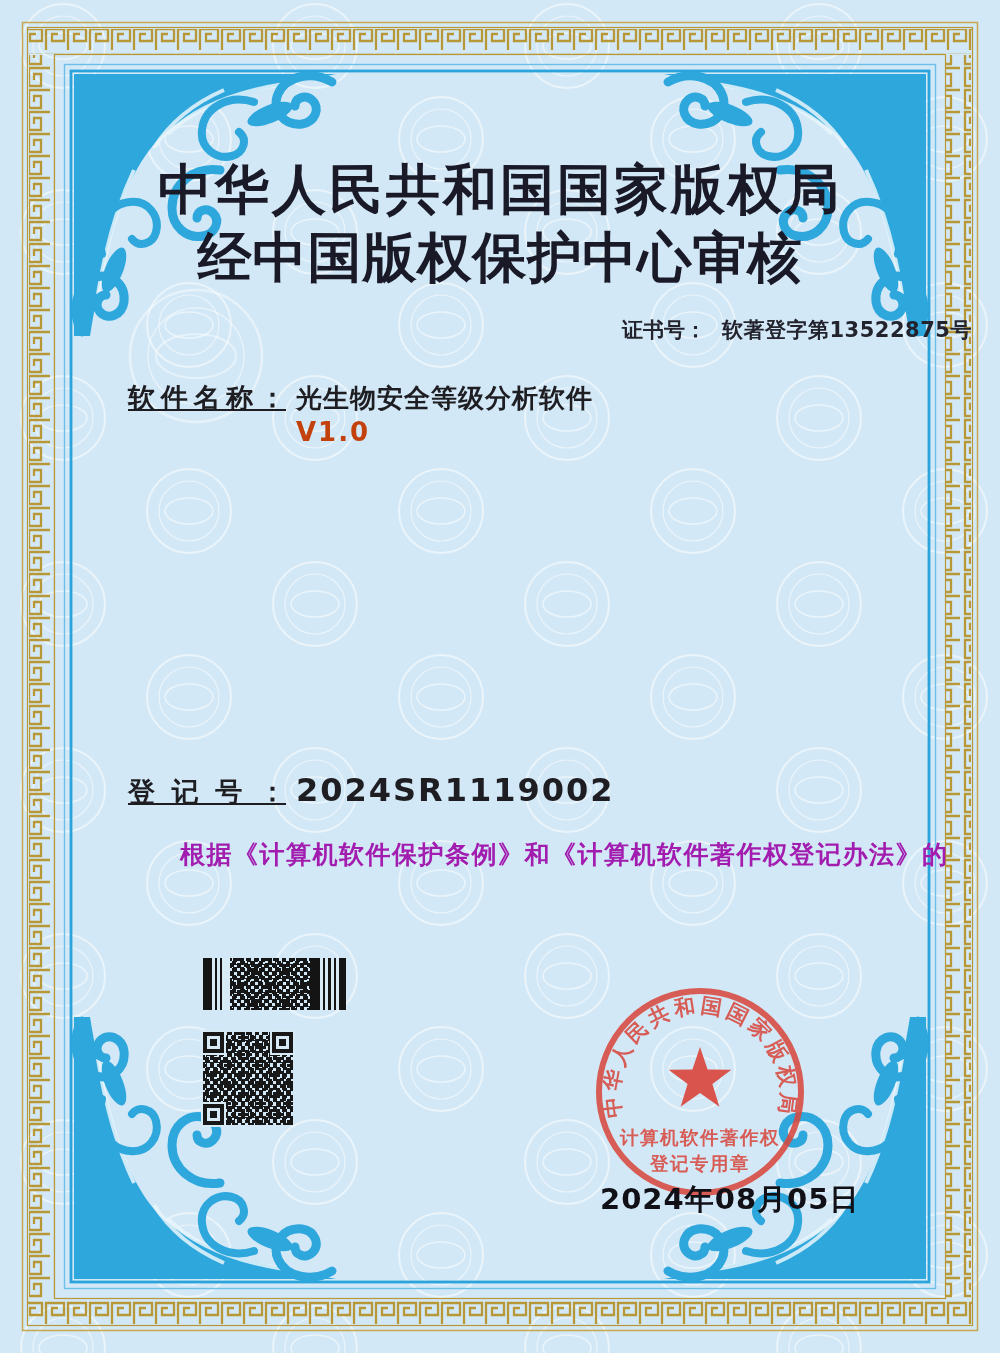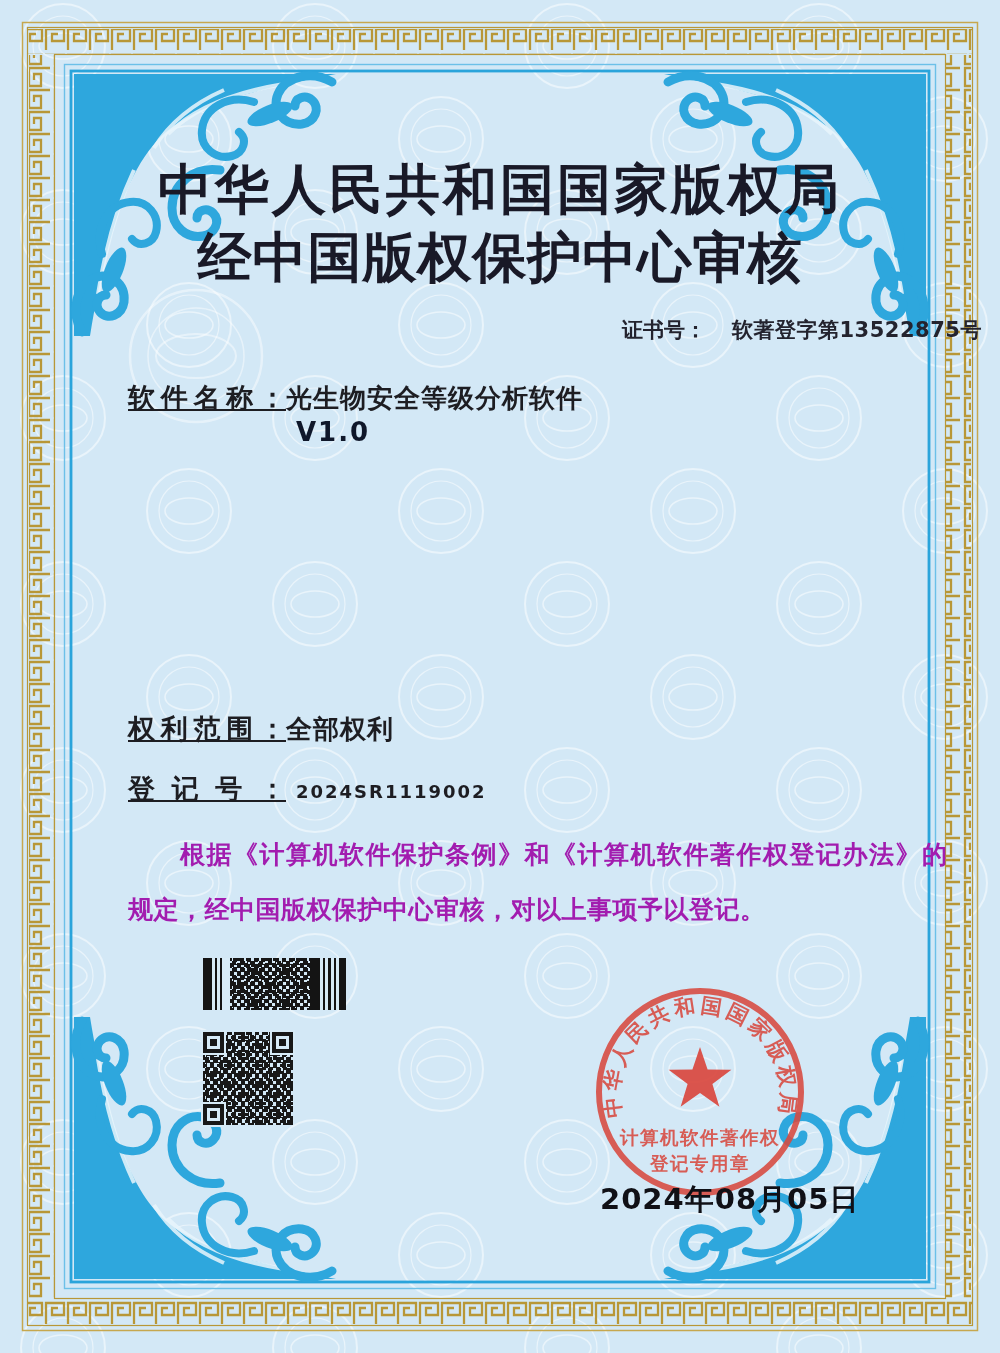--- a/index.html
+++ b/index.html
@@ -16,30 +16,30 @@
     font-family:"DejaVu Serif","Liberation Serif",serif;
     font-weight:700;color:#191927;white-space:nowrap;
   }
   .title1{top:154px;font-size:54px;letter-spacing:3px;}
   .title2{top:222px;font-size:54px;letter-spacing:1px;}
 
   .certno{
     position:absolute;left:622px;top:316px;
     font-size:21px;font-weight:700;color:#23232e;white-space:nowrap;
   }
-  .certno .cv{margin-left:26px;letter-spacing:.5px;}
+  .certno .cv{margin-left:16px;letter-spacing:.5px;}
 
   .row{position:absolute;left:128px;white-space:nowrap;font-weight:700;color:#1d1d22;}
   .lbl{
     display:inline-block;width:158px;font-size:27px;
     text-align:justify;text-align-last:justify;vertical-align:baseline;text-decoration:underline;
   }
-  .val{font-size:26px;letter-spacing:1px;}
-  .val-latin{font-size:18px;margin-left:10px;letter-spacing:2px;}
-  .vline2{position:absolute;left:296px;font-size:26px;font-weight:700;color:#0f172a;letter-spacing:2px;}
+  .val{font-size:26px;margin-left:10px;letter-spacing:1px;}
+  .val-latin{font-size:32px;margin-left:10px;letter-spacing:2px;}
+  .vline2{position:absolute;left:296px;font-size:26px;font-weight:700;color:#c2410c;letter-spacing:2px;}
 
   .stmt{position:absolute;font-size:25px;font-weight:700;color:#a21caf;white-space:nowrap;}
   .stmt1{left:128px;top:838px;text-indent:52px;letter-spacing:1.5px;}
   .stmt2{left:128px;top:893px;letter-spacing:.5px;}
 
   
   .barcode{position:absolute;left:203px;top:958px;width:143px;height:52px;}
   .bc-left{position:absolute;left:0;top:0;bottom:0;width:27px;
     background:repeating-linear-gradient(90deg,#141414 0 9px,#d7ebf7 9px 12px,#141414 12px 14px,#d7ebf7 14px 17px,#141414 17px 19px,#d7ebf7 19px 27px);}
   .bc-mid{position:absolute;left:27px;right:36px;top:0;bottom:0;
@@ -153,30 +153,26 @@
       <span>证书号：</span><span class="cv">软著登字第13522875号</span>
     </div>
 
     <div class="row" style="top:380px">
       <span class="lbl">软件名称：</span><span class="val">光生物安全等级分析软件</span>
     </div>
     <div class="vline2" style="top:417px">V1.0</div>
 
 
 
-    <div class="row" style="top:711px">
-      <span class="lbl">权利范围：</span><span class="val">全部权利</span>
-    </div>
 
     <div class="row" style="top:771px">
       <span class="lbl">登记号：</span><span class="val-latin">2024SR1119002</span>
     </div>
 
     <div class="stmt stmt1">根据《计算机软件保护条例》和《计算机软件著作权登记办法》的</div>
-    <div class="stmt stmt2">规定，经中国版权保护中心审核，对以上事项予以登记。</div>
 
     <div class="barcode">
       <div class="bc-left"></div>
       <div class="bc-mid"></div>
       <div class="bc-right"></div>
     </div>
 
     <div class="qr">
       <div class="f f-tl"></div>
       <div class="f f-tr"></div>

